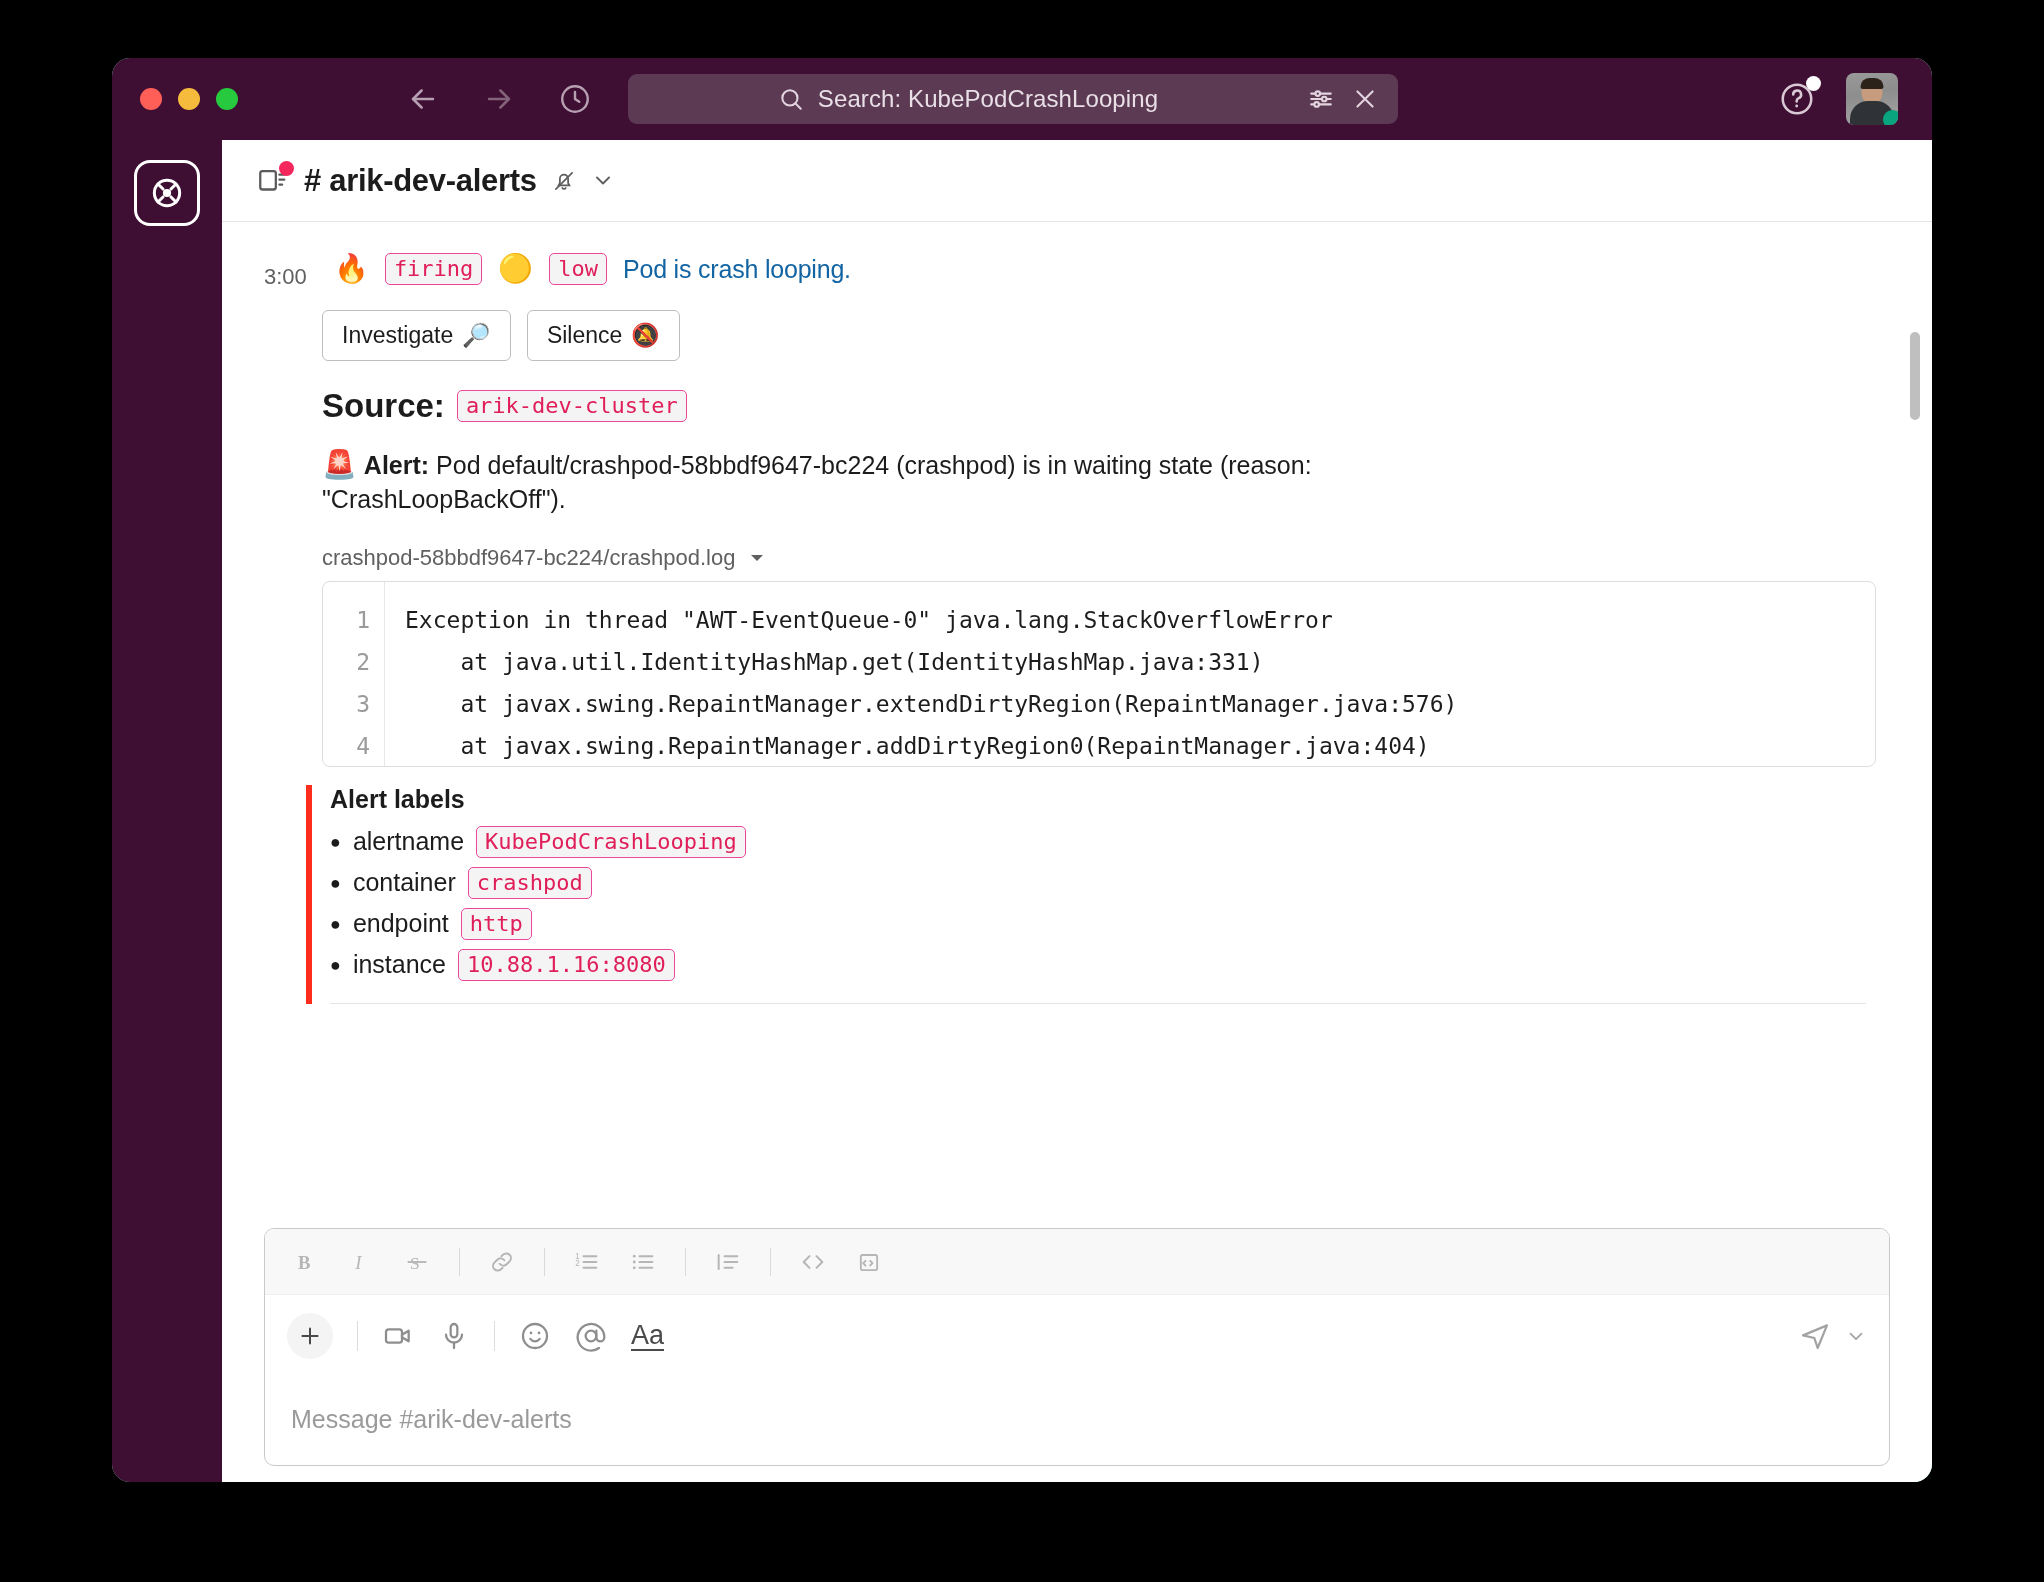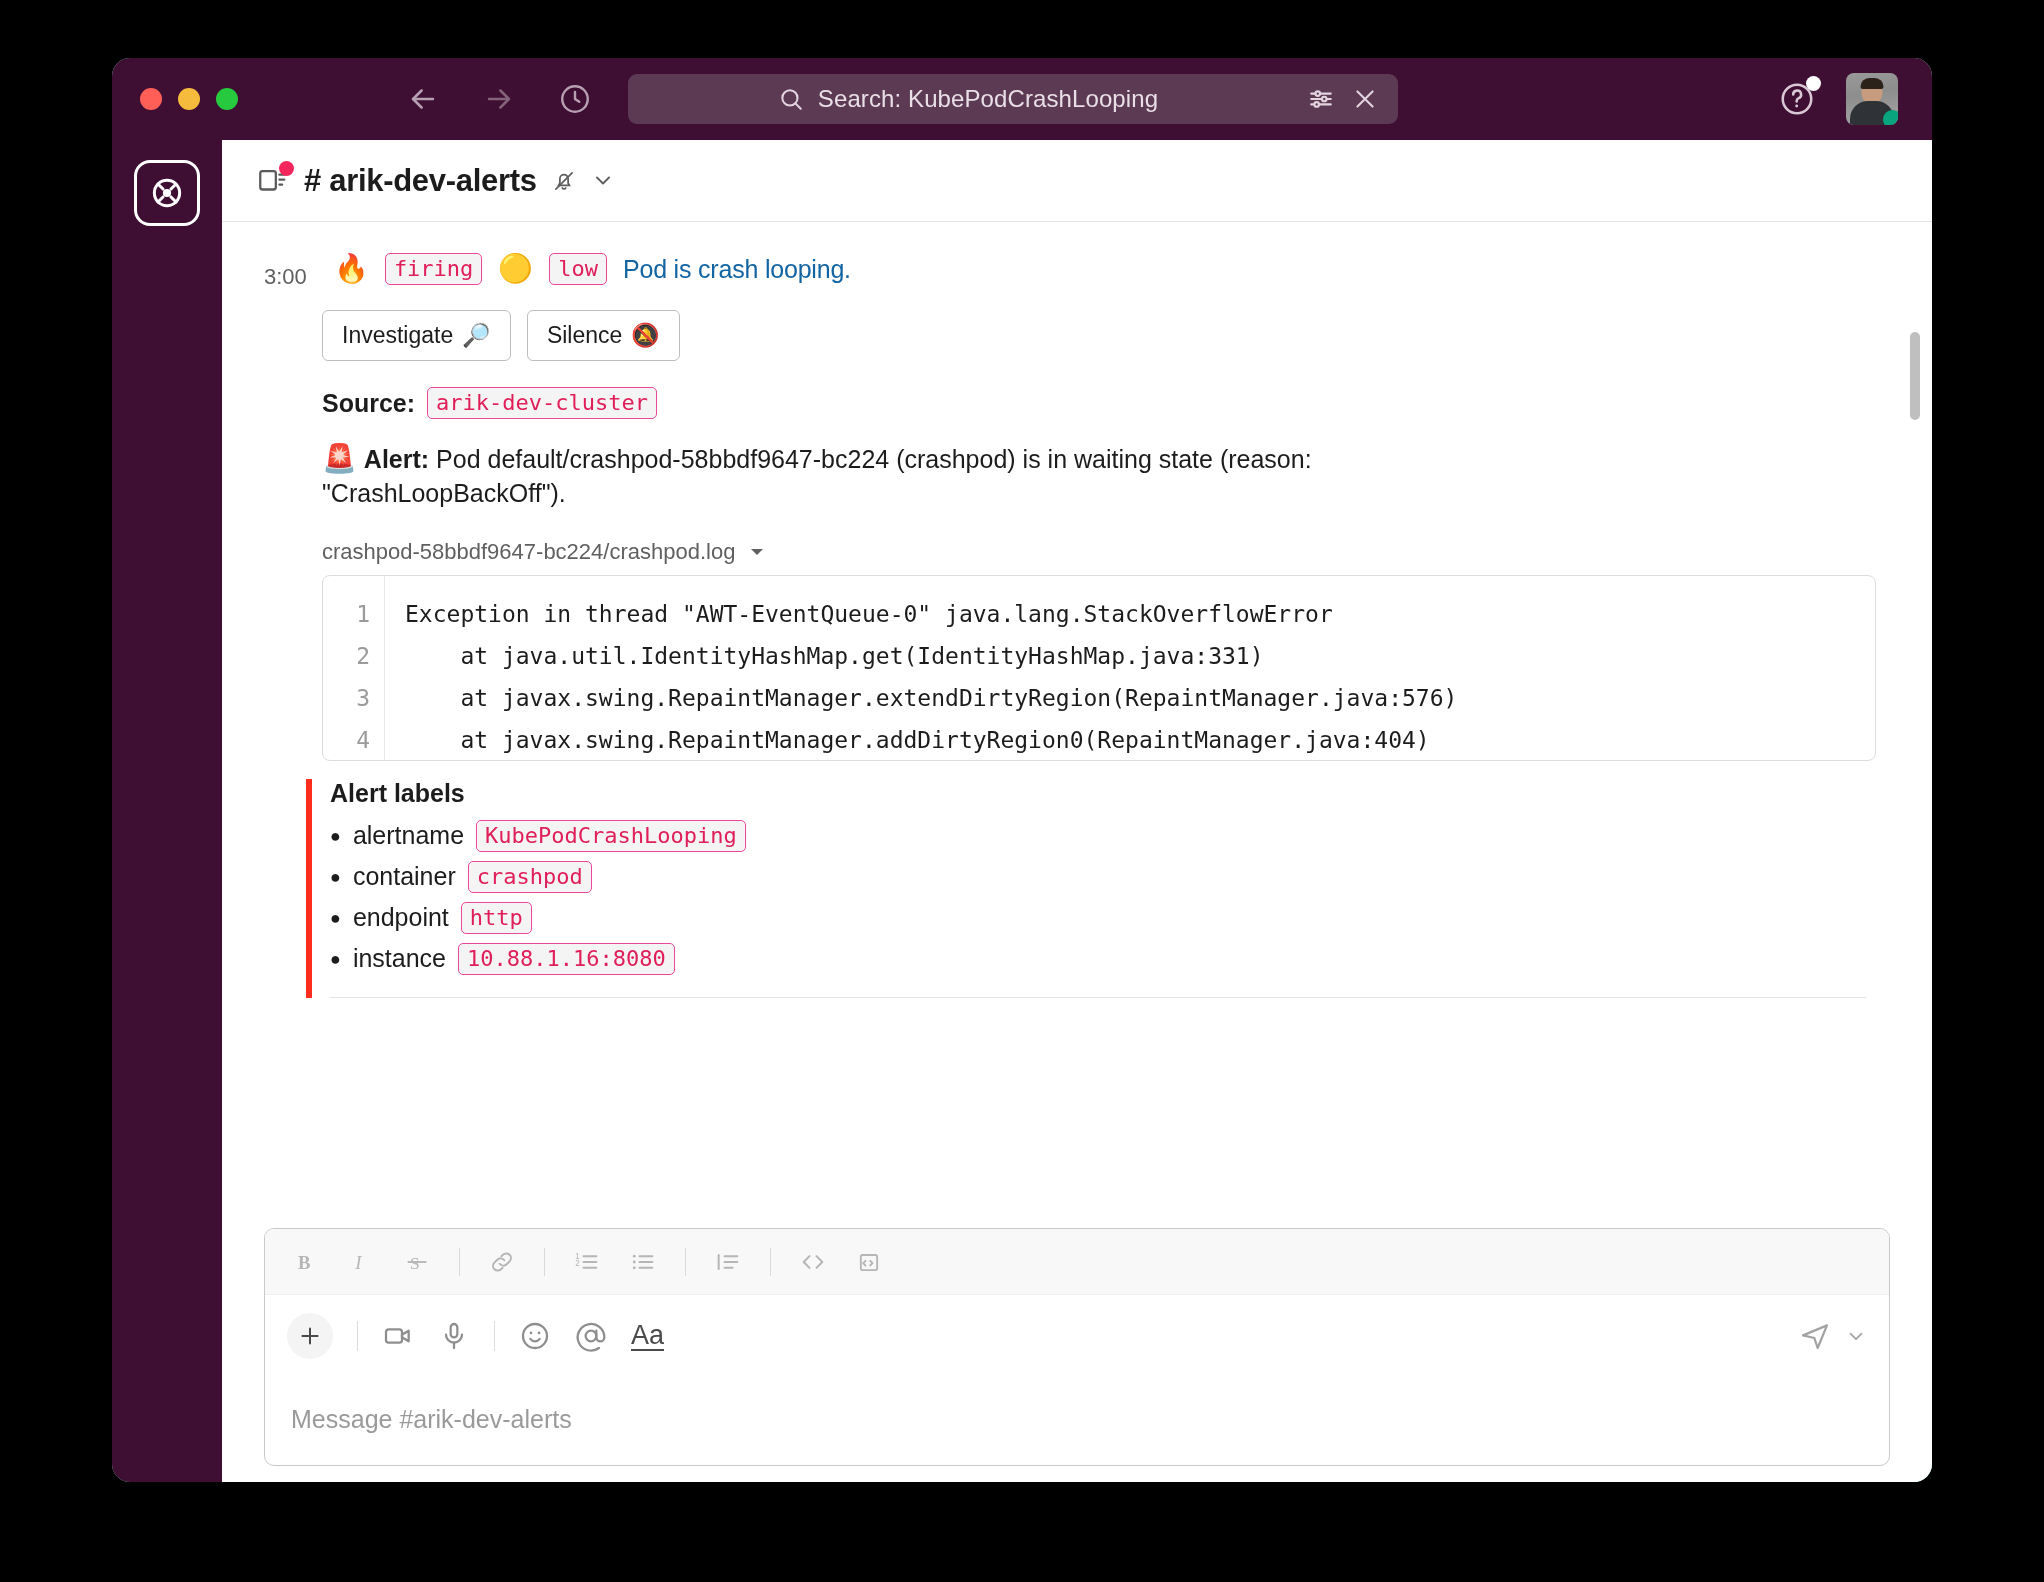--- a/index.html
+++ b/index.html
@@ -151,21 +151,21 @@
 
   .btn-row { display: flex; gap: 16px; margin: 0 0 26px 58px; }
   .act-btn {
     background: #ffffff; border: 1px solid #bcbdbe; border-radius: 6px;
     padding: 11px 19px; font-size: 23px; color: #1d1c1d;
     display: flex; align-items: center; gap: 9px; cursor: pointer;
     font-family: "Liberation Sans", sans-serif;
   }
 
   .src-row { display: flex; align-items: center; gap: 12px; margin: 0 0 24px 58px; }
-  .src-label { font-size: 25px; font-weight: 700; color: #1d1c1d; }
+  .src-label { font-size: 33px; font-weight: 700; color: #1d1c1d; }
 
   .alert-par {
     margin: 0 0 28px 58px; font-size: 25px; color: #1d1c1d;
     line-height: 1.35; max-width: 1190px;
   }
   .alert-par .b { font-weight: 700; }
 
   .file-head {
     margin: 0 0 10px 58px; display: flex; align-items: center; gap: 13px;
     color: #616061; font-size: 22px;

